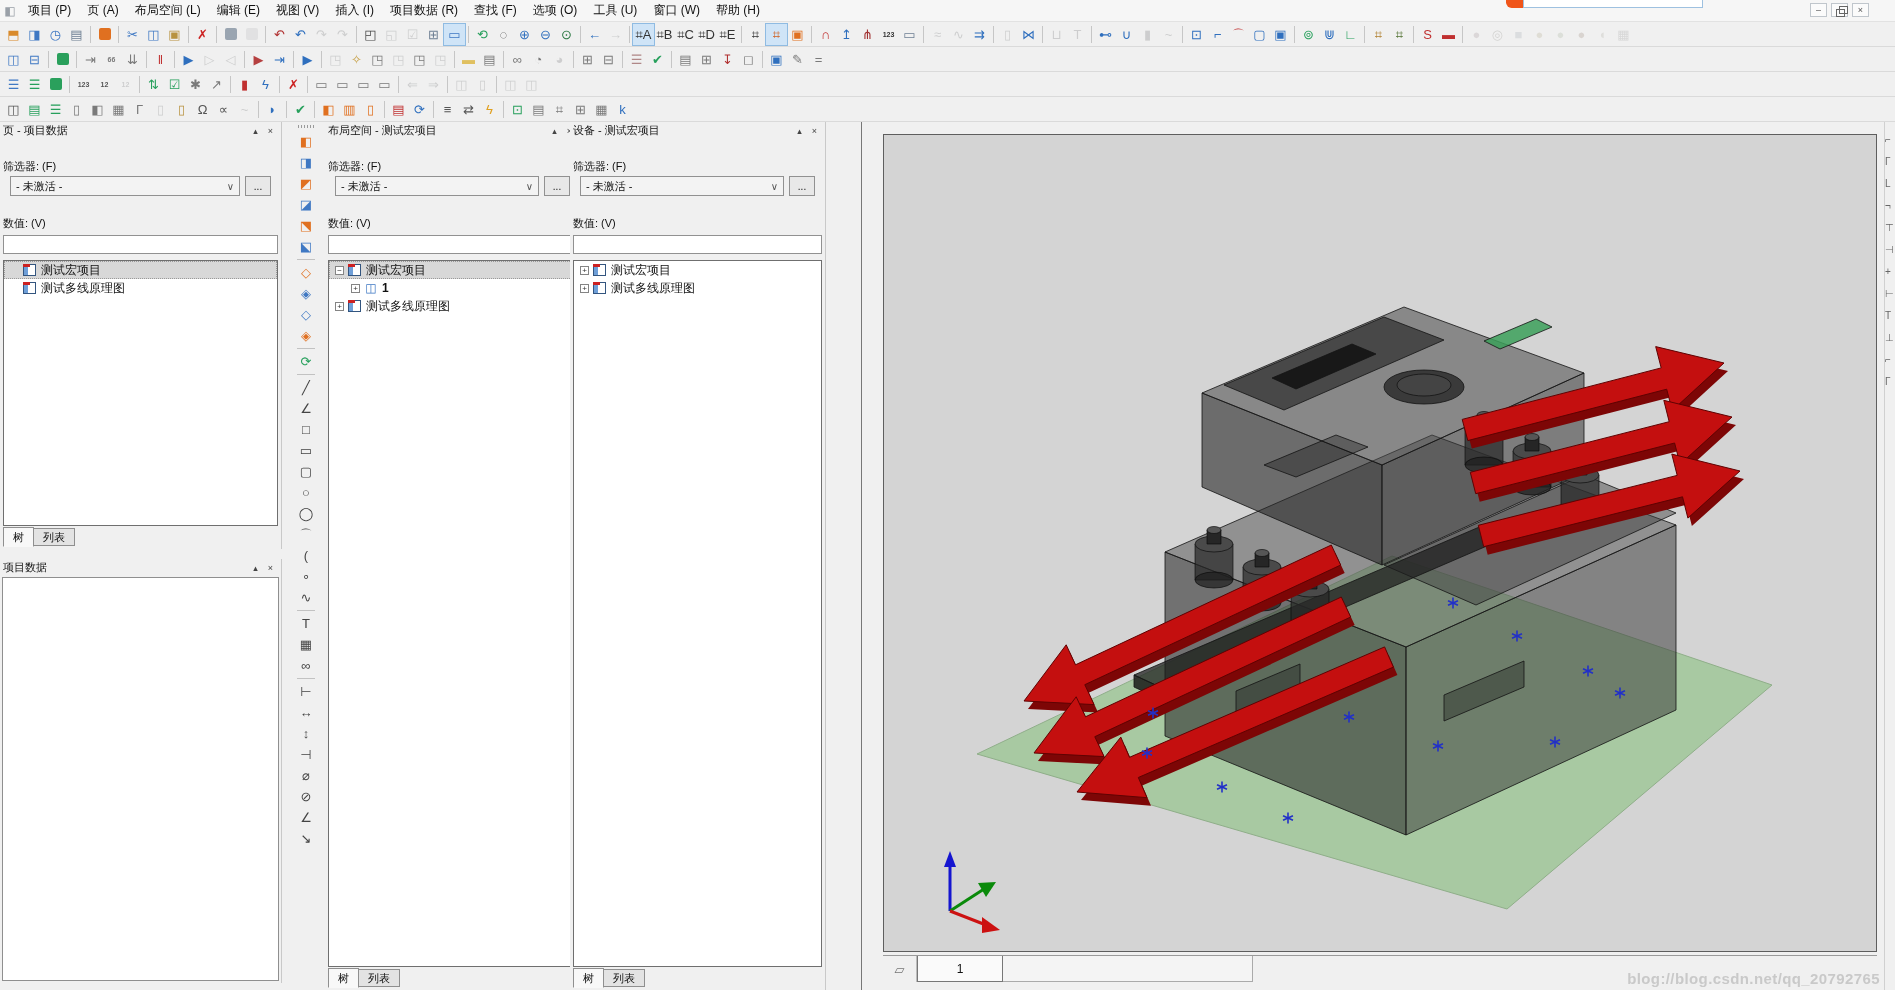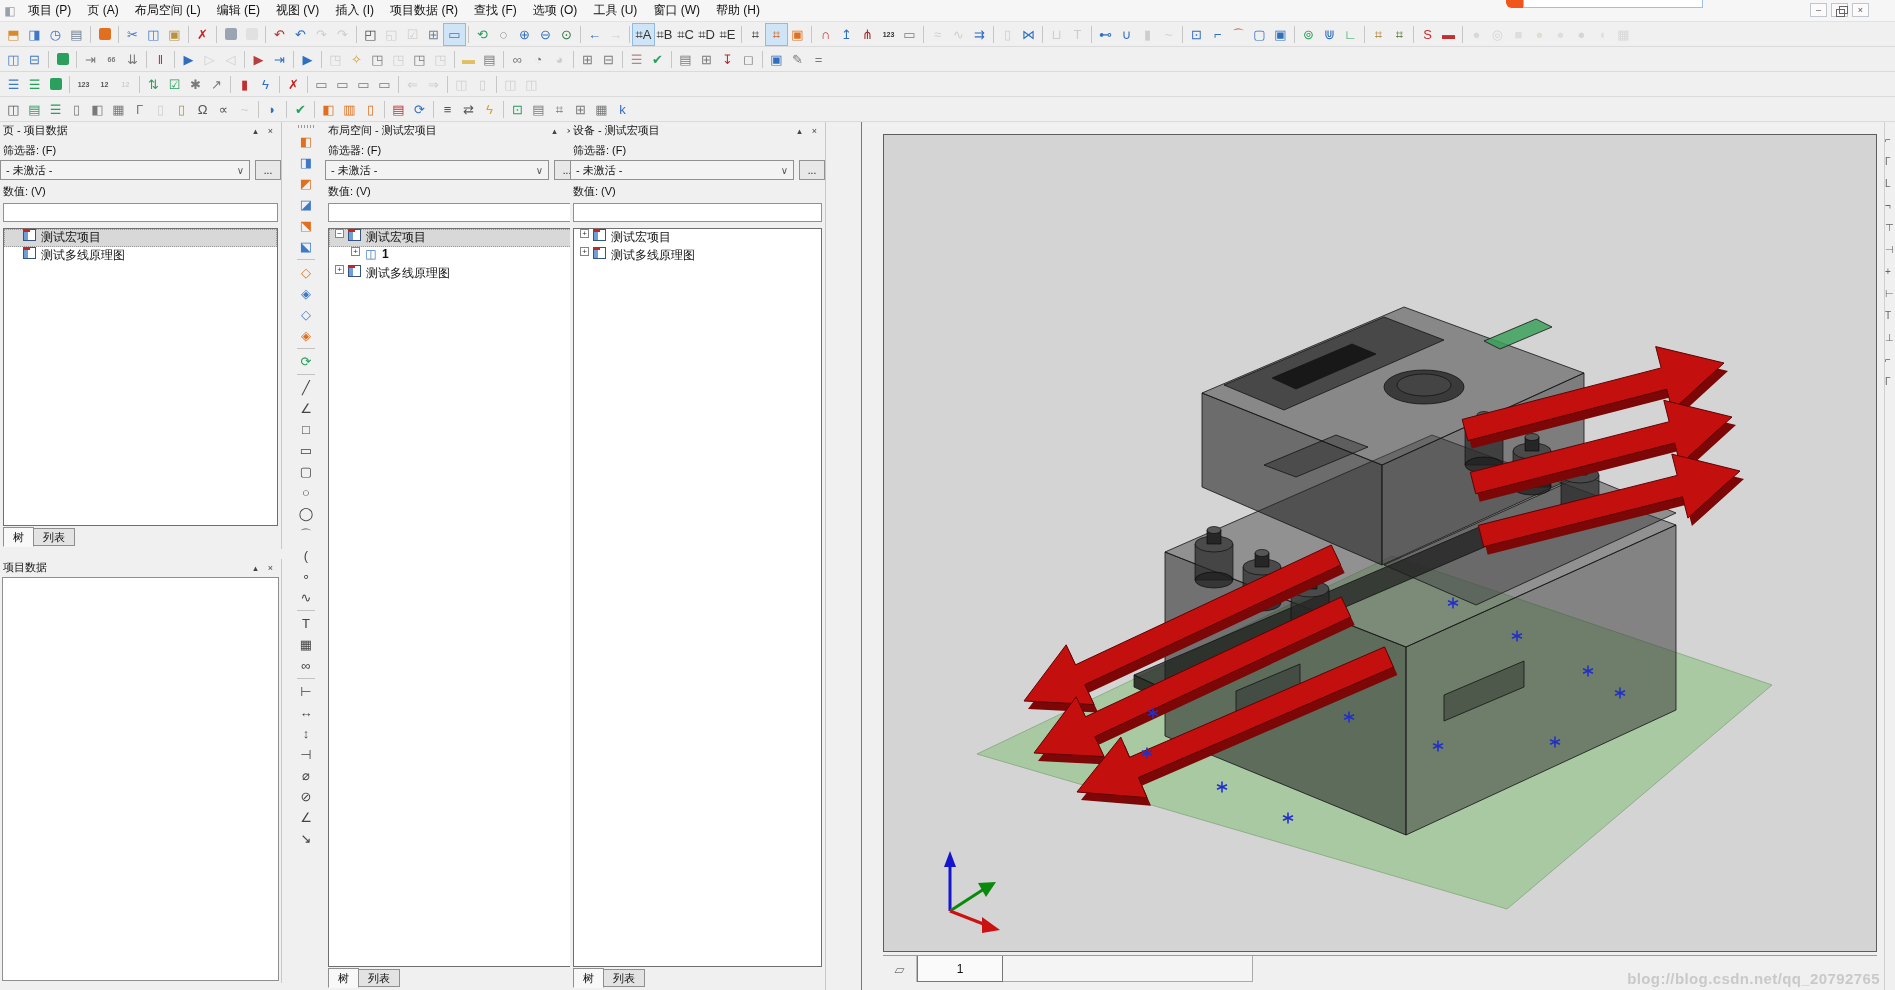--- a/index.html
+++ b/index.html
@@ -26,28 +26,28 @@
   .tbi.sm { font-size:7px; font-weight:bold; letter-spacing:0; }
   .tbi i { width:12px; height:12px; display:block; border-radius:2px; }
   .sep { width:1px; height:17px; background:#c6c6c6; margin:0 3px; flex:none; }
 
   
   .main { position:relative; height:869px; }
   .dock { position:absolute; background:#f0f0f0; display:flex; flex-direction:column; border-right:1px solid #c9c9c9; }
   .dock-header { height:17px; display:flex; align-items:center; font-size:11px; padding:0 3px; flex:none; }
   .dock-header .sp { flex:1; }
   .hbtn { width:15px; height:13px; display:flex; align-items:center; justify-content:center; font-size:9px; color:#444; }
-  .lbl { font-size:11px; margin:4px 3px 2px; flex:none; }
-  .combo-row { display:flex; margin:0 0; gap:5px; flex:none;align-items:flex-end; }
+  .lbl { font-size:11px; margin:20px 3px 2px; flex:none; }
+  .combo-row { display:flex; margin:0 10px; gap:5px; flex:none;align-items:flex-end; }
   .combo { flex:1; height:20px; border:1px solid #919191; background:#f3f3f3; display:flex; align-items:center; font-size:11px; padding:0 5px; }
   .combo .chev { margin-left:auto; color:#555; font-size:10px; }
   .more-btn { width:26px; height:20px; border:1px solid #919191; background:#e8e8e8; font-size:10px; display:flex; align-items:flex-end; justify-content:center; padding-bottom:3px; }
   .value-input { height:19px; border:1px solid #919191; background:#fff; margin:2px 3px 0; flex:none; }
   .treebox { flex:1; border:1px solid #6f6f6f; background:#fff; margin:6px 3px 0; overflow:hidden; font-size:12px; }
-  .tree-row { height:18px; display:flex; white-space:nowrap; padding-right:6px; }
+  .tree-row { height:18px; display:flex; align-items:center; white-space:nowrap; padding-right:6px; }
   .tree-row.sel { background:#d8d8d8; outline:1px dotted #9a9a9a; outline-offset:-1px; }
   .tree-row.bold .tlab { font-weight:bold; }
   .exp { width:9px; height:9px; border:1px solid #848484; background:#fff; font-size:8px; line-height:7px; text-align:center; color:#333; flex:none; margin-right:4px; }
   .exp.none { visibility:hidden; }
   .pgicon { width:13px; height:12px; border:1px solid #33557f; background:linear-gradient(90deg,#6f9fd8 0 38%,#ffffff 38%); position:relative; flex:none; margin-right:5px; }
   .pgicon::before { content:""; position:absolute; top:-1px; left:-1px; width:7px; height:3px; background:#cc2222; }
   .cubeicon { width:14px; color:#3f78c3; font-size:12px; flex:none; margin-right:4px; text-align:center; }
   .tlab { font-size:12px; }
   .tabs { height:22px; display:flex; align-items:flex-start; padding-left:3px; flex:none; margin-top:1px; }
   .tab { height:20px; padding:0 9px; font-size:11px; border:1px solid #8f8f8f; background:#f5f5f5; display:flex; align-items:center; position:relative; }

